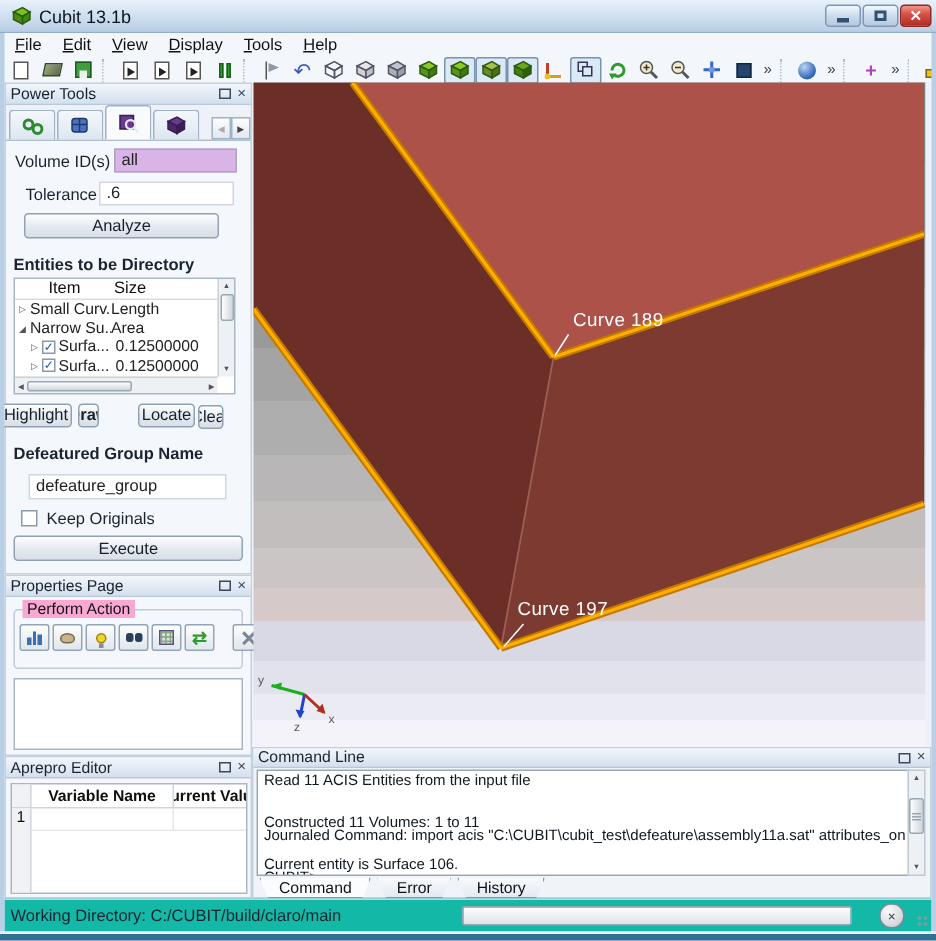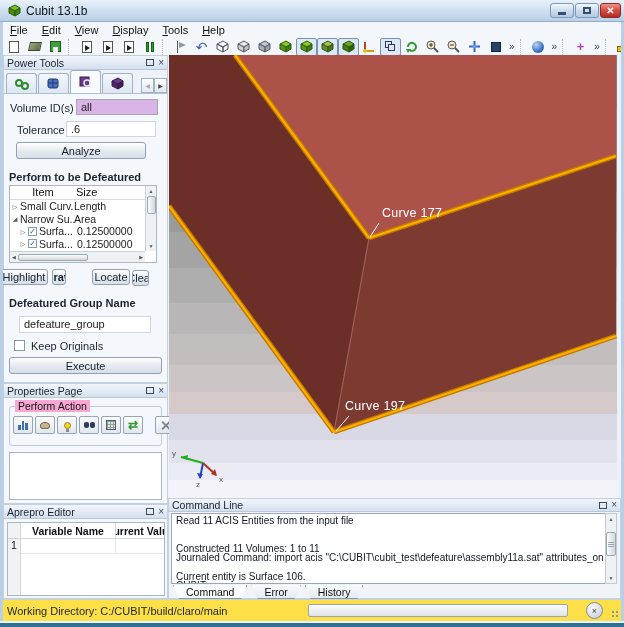--- a/index.html
+++ b/index.html
@@ -140,21 +140,21 @@
   .cmdscroll .thumb { width:10px; height:24px; background:linear-gradient(90deg,#fdfdfd,#cfd6dd); border:1px solid #9aa8b4; border-radius:2px;
     display:flex; flex-direction:column; gap:1px; align-items:center; justify-content:center; }
   .cmdscroll .thumb i { width:6px; height:1px; background:#9aa8b4; }
   .cmdtabs { position:absolute; left:4px; top:86px; display:flex; }
   .ctab { height:14px; padding:0 12px; font-size:10.5px; display:flex; align-items:center;
     background:linear-gradient(#f8fafc,#e3eaf2); border:1px solid #8a98a6; border-top:none; margin-right:4px;
     clip-path:polygon(0 0, 100% 0, calc(100% - 6px) 100%, 6px 100%); }
   .ctab.active { background:#fbfcfe; font-weight:normal; }
 
   
-  #statusbar { left:3px; top:599px; width:618px; height:22px; background:#fde047; border-top:1px solid #c6d2e0; }
+  #statusbar { left:3px; top:599px; width:618px; height:22px; background:#14b8a6; border-top:1px solid #c6d2e0; }
   .progress { position:absolute; left:305px; top:4px; width:260px; height:13px; border:1px solid #98a6b2;
     background:linear-gradient(#fdfdfd,#dfe3e8); border-radius:2px; }
   .roundbtn { position:absolute; left:583px; top:2px; width:17px; height:17px; border-radius:50%;
     border:1px solid #808a94; background:radial-gradient(circle at 35% 30%, #fafafa, #c4cad0);
     display:flex; align-items:center; justify-content:center; font-size:9px; color:#39424c; }
   .grip { position:absolute; right:2px; bottom:3px; width:8px; height:8px;
     background:radial-gradient(circle, #8a97a4 1px, transparent 1.2px) 0 0/4px 4px; }
 
   svg text { font-family:"Liberation Sans",sans-serif; }
 </style>
@@ -374,21 +374,21 @@
         <div class="tab-arr">▶</div>
       </div>
     </div>
 
     <span class="lbl" style="left:6px; top:46px;">Volume ID(s)</span>
     <div class="inp lav" style="left:72px; top:43px; width:82px; height:16px;">all</div>
     <span class="lbl" style="left:13px; top:68px;">Tolerance</span>
     <div class="inp" style="left:62px; top:65px; width:90px; height:16px; border-color:#cfd6de;">.6</div>
     <div class="btn" style="left:12px; top:86px; width:130px; height:17px;">Analyze</div>
 
-    <span class="lbl bold" style="left:5px; top:115px;">Perform to be Defeatured</span>
+    <span class="lbl bold" style="left:5px; top:115px;">Entities to be Directory</span>
 
     <div class="ptable" style="left:5px; top:129px; width:148px; height:78px;">
       <div class="hrow">
         <span class="tw" style="width:62px;">Item</span>
         <span>Size</span>
       </div>
       <div class="trow">
         <span class="exp">▷</span>
         <span class="tw" style="width:54px;">Small Curv...</span>
         <span>Length</span>
@@ -522,21 +522,21 @@
         <polygon points="12,402 19,400 18,405" fill="#1fae1f"></polygon>
         <line x1="34" y1="408" x2="31" y2="423" stroke="#2244cc"></line>
         <polygon points="31,424 28,418 34,419" fill="#2244cc"></polygon>
         <line x1="34" y1="408" x2="47" y2="420" stroke="#b03022"></line>
         <polygon points="48,421 42,419 46,414" fill="#b03022"></polygon>
       </g>
       <text x="50" y="427" font-size="8" fill="#555">x</text>
       <text x="3" y="401" font-size="8" fill="#555">y</text>
       <text x="27" y="432" font-size="8" fill="#555">z</text>
     </svg>
-    <div class="curve-label" style="left:213px; top:151px;">Curve 177</div>
+    <div class="curve-label" style="left:213px; top:151px;">Curve 189</div>
     <div class="curve-label" style="left:176px; top:344px;">Curve 197</div>
   </div>
   <div class="abs vfill"></div>
 
   <div class="abs" id="cmdpanel">
     <div class="phead" style="height:13px;">
       <span>Command Line</span>
       <span class="sp"></span>
       <i class="float-ic"></i>
       <span class="close-ic">×</span>

